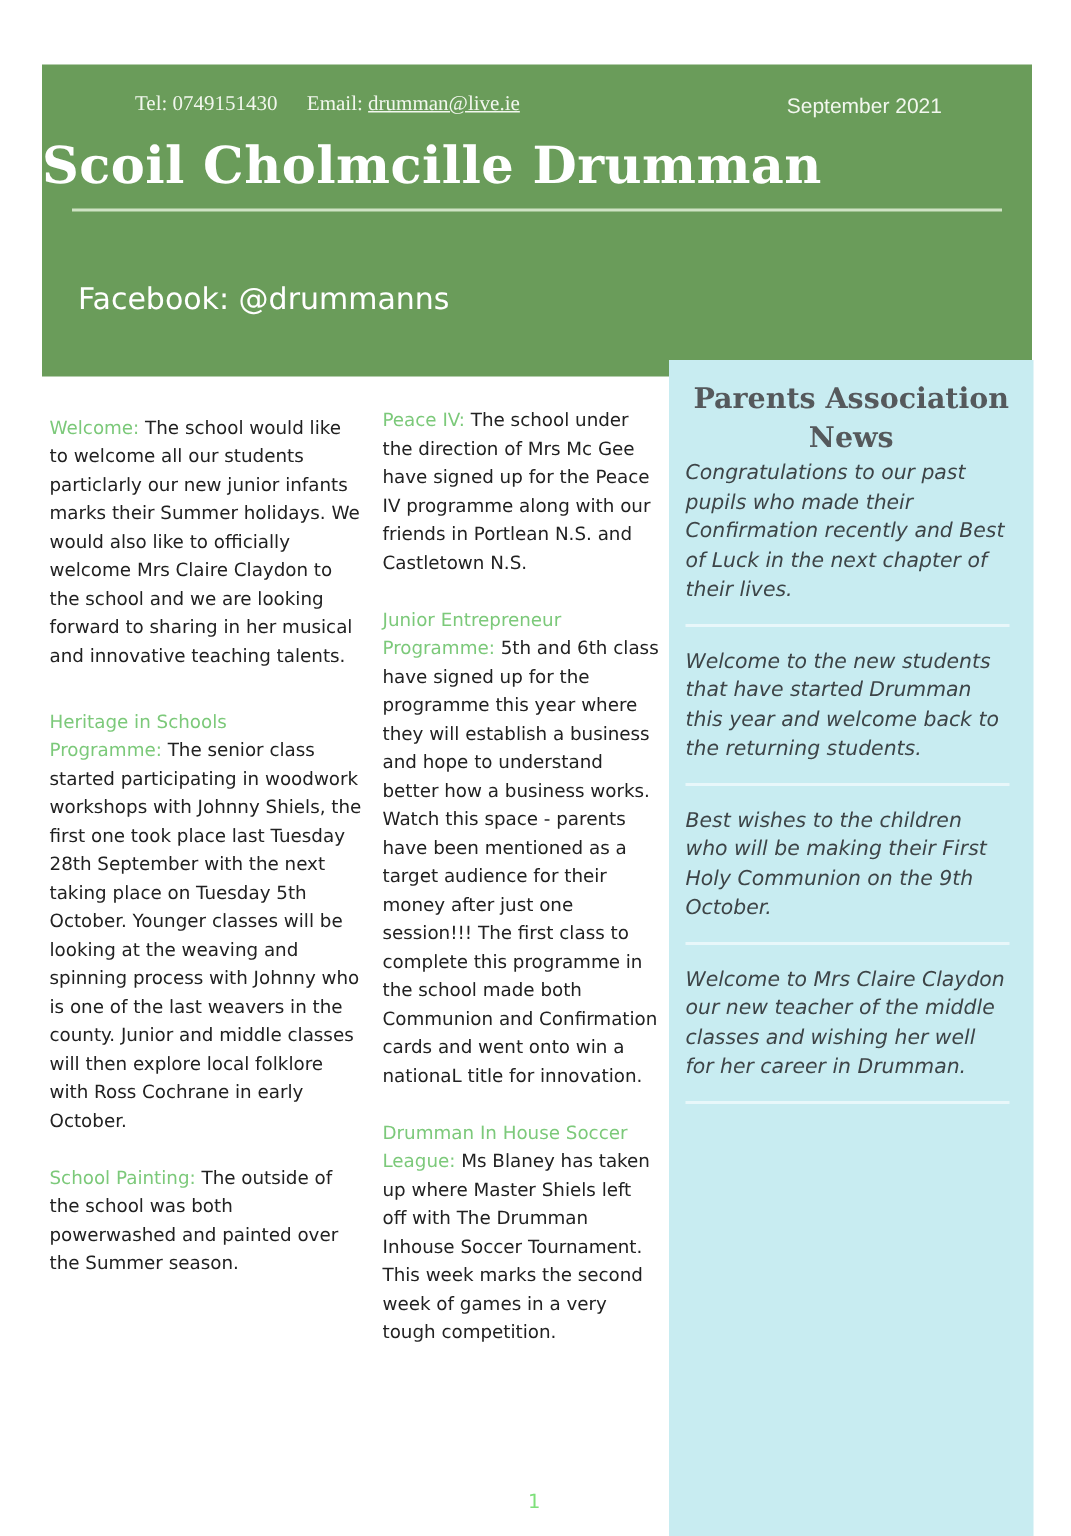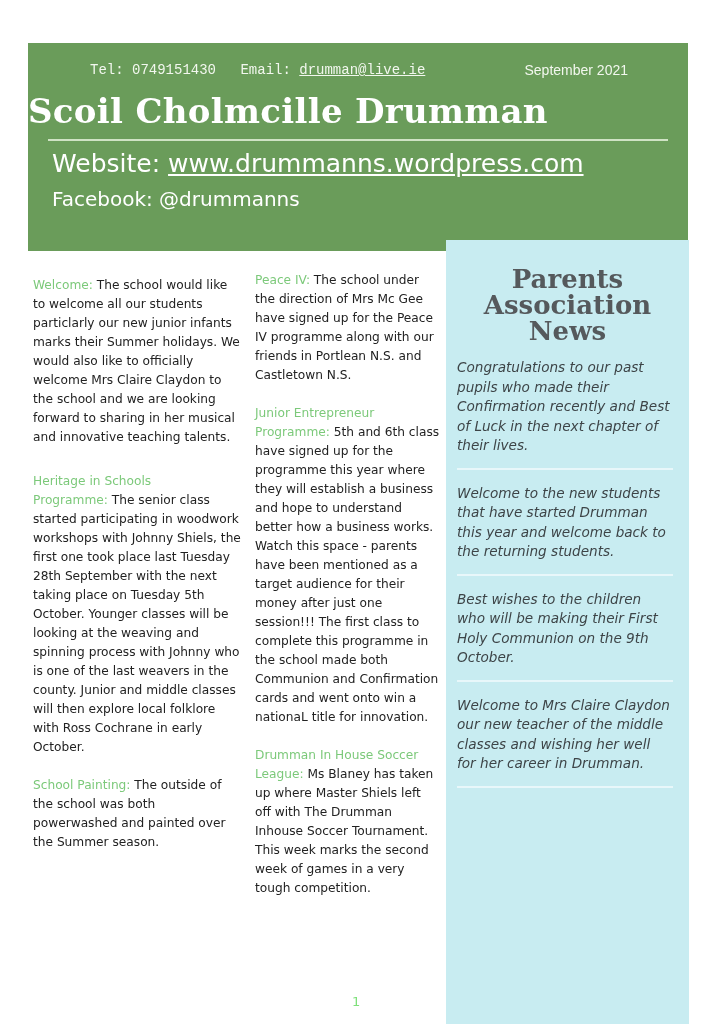--- a/index.html
+++ b/index.html
@@ -1,29 +1,29 @@
 <!DOCTYPE html>
 <html><head>
 <meta charset="utf-8">
 <style>
   html, body { margin:0; padding:0; background:#ffffff; }
   body { width:714px; height:1024px; position:relative; overflow:hidden; font-family:"DejaVu Sans", sans-serif; }
   .banner { position:absolute; left:28px; top:43px; width:660px; height:208px; background:#6a9c5a; color:#fff; }
-  .contact-row { position:absolute; left:62px; top:19px; font-family:Liberation Mono, monospace; font-size:14px; color:#f2f7ee; }
+  .contact-row { position:absolute; left:62px; top:19px; font-family:Liberation Serif, serif; font-size:14px; color:#f2f7ee; }
   .contact-row .sp { display:inline-block; width:16px; }
   .contact-row a { color:#f2f7ee; text-decoration:underline; }
   .date { position:absolute; right:60px; top:19px; font-family:"Liberation Sans", sans-serif; font-size:14px; color:#f2f7ee; }
   .title { position:absolute; left:0; width:664px; top:48px; font-family:"DejaVu Serif", serif; font-weight:bold; font-size:34px; color:#ffffff; letter-spacing:0.3px; }
   .rule { position:absolute; left:20px; right:20px; top:96px; height:2px; background:#cfe3c4; }
   .website { position:absolute; left:24px; top:106px; font-size:25px; color:#fff; }
   .website a { color:#fff; text-decoration:underline; }
   .facebook { position:absolute; left:24px; top:144px; font-size:20px; color:#fff; }
 
   .sidebar { position:absolute; left:446px; top:240px; width:243px; height:784px; background:#c8ecf1; }
-  .sidebar h2 { margin:13px; text-align:center; font-family:"DejaVu Serif", serif; font-weight:bold; color:#55595c; font-size:26px; line-height:26px; padding-top:13px; }
+  .sidebar h2 { margin:0; text-align:center; font-family:"DejaVu Serif", serif; font-weight:bold; color:#55595c; font-size:19px; line-height:26px; padding-top:13px; }
   .sb-item { margin:0 16px 0 11px; font-family:"DejaVu Sans", sans-serif; font-style:italic; font-size:13.6px; line-height:19.5px; color:#3d4447; padding:1px 0 12px 0; border-bottom:2px solid #e8f7fa; margin-bottom:13px; }
 
   .col { position:absolute; font-size:12.2px; line-height:19px; color:#222; }
   .col1 { left:33px; top:276px; width:210px; }
   .col2 { left:255px; top:271px; width:185px; }
   .col p { margin:0 0 19px 0; }
   .hd { color:#7cc97a; }
   .page-num { position:absolute; left:352px; top:994px; color:#7ee07a; font-size:13px; }
 </style>
 </head>
@@ -31,24 +31,20 @@
 
 <div class="banner">
   <div class="contact-row">
     <span>Tel: 0749151430</span><span class="sp"></span>
     <span>Email:</span>
     <a>drumman@live.ie</a>
   </div>
   <div class="date">September 2021</div>
   <div class="title">Scoil Cholmcille Drumman</div>
   <div class="rule"></div>
-  <div class="website">
-    <span>Website:</span>
-    <a>www.drummanns.wordpress.com</a>
-  </div>
   <div class="facebook">Facebook: @drummanns</div>
 </div>
 
 <div class="col col1">
   <p><span class="hd">Welcome:</span><span> The school would like to welcome all our students particlarly our new junior infants marks their Summer holidays. We would also like to officially welcome Mrs Claire Claydon to the school and we are looking forward to sharing in her musical and innovative teaching talents.</span></p>
   <p style="margin-top:25px;"><span class="hd" style="display:block;">Heritage in Schools</span><span class="hd">Programme:</span><span> The senior class started participating in woodwork workshops with Johnny Shiels, the first one took place last Tuesday 28th September with the next taking place on Tuesday 5th October. Younger classes will be looking at the weaving and spinning process with Johnny who is one of the last weavers in the county. Junior and middle classes will then explore local folklore with Ross Cochrane in early October.</span></p>
   <p><span class="hd">School Painting:</span><span> The outside of the school was both powerwashed and painted over the Summer season.</span></p>
 </div>
 
 <div class="col col2">

